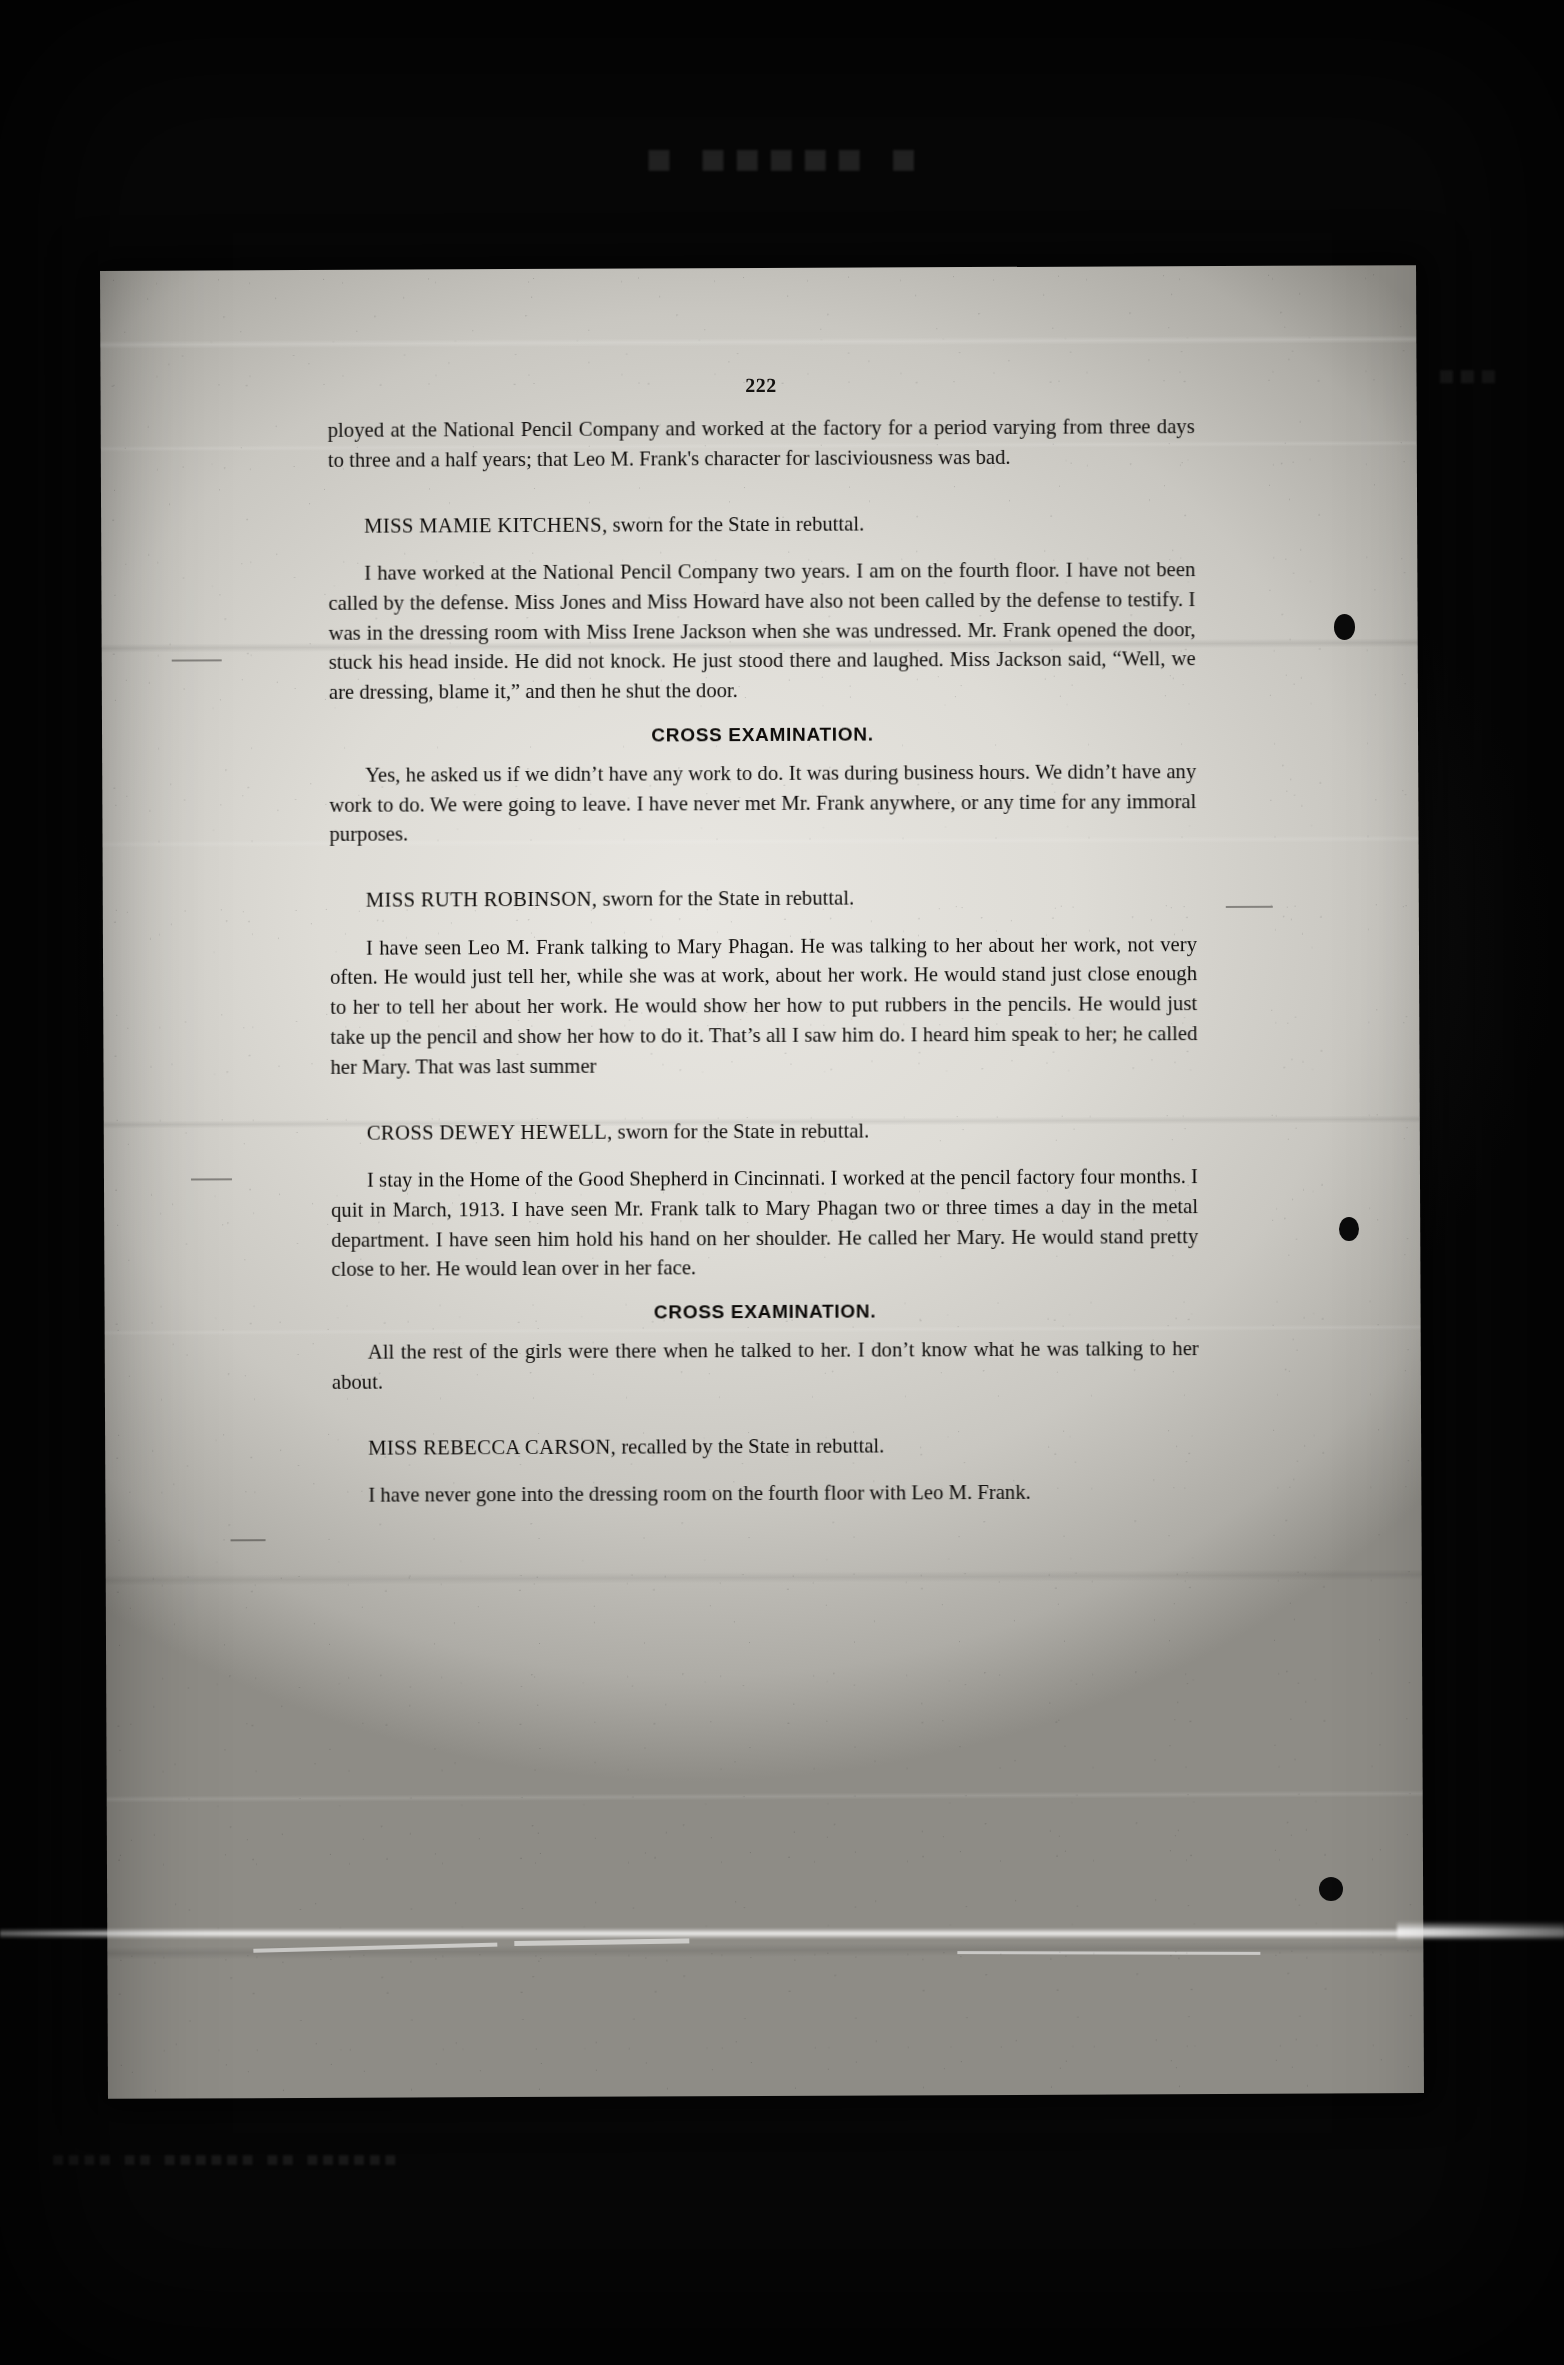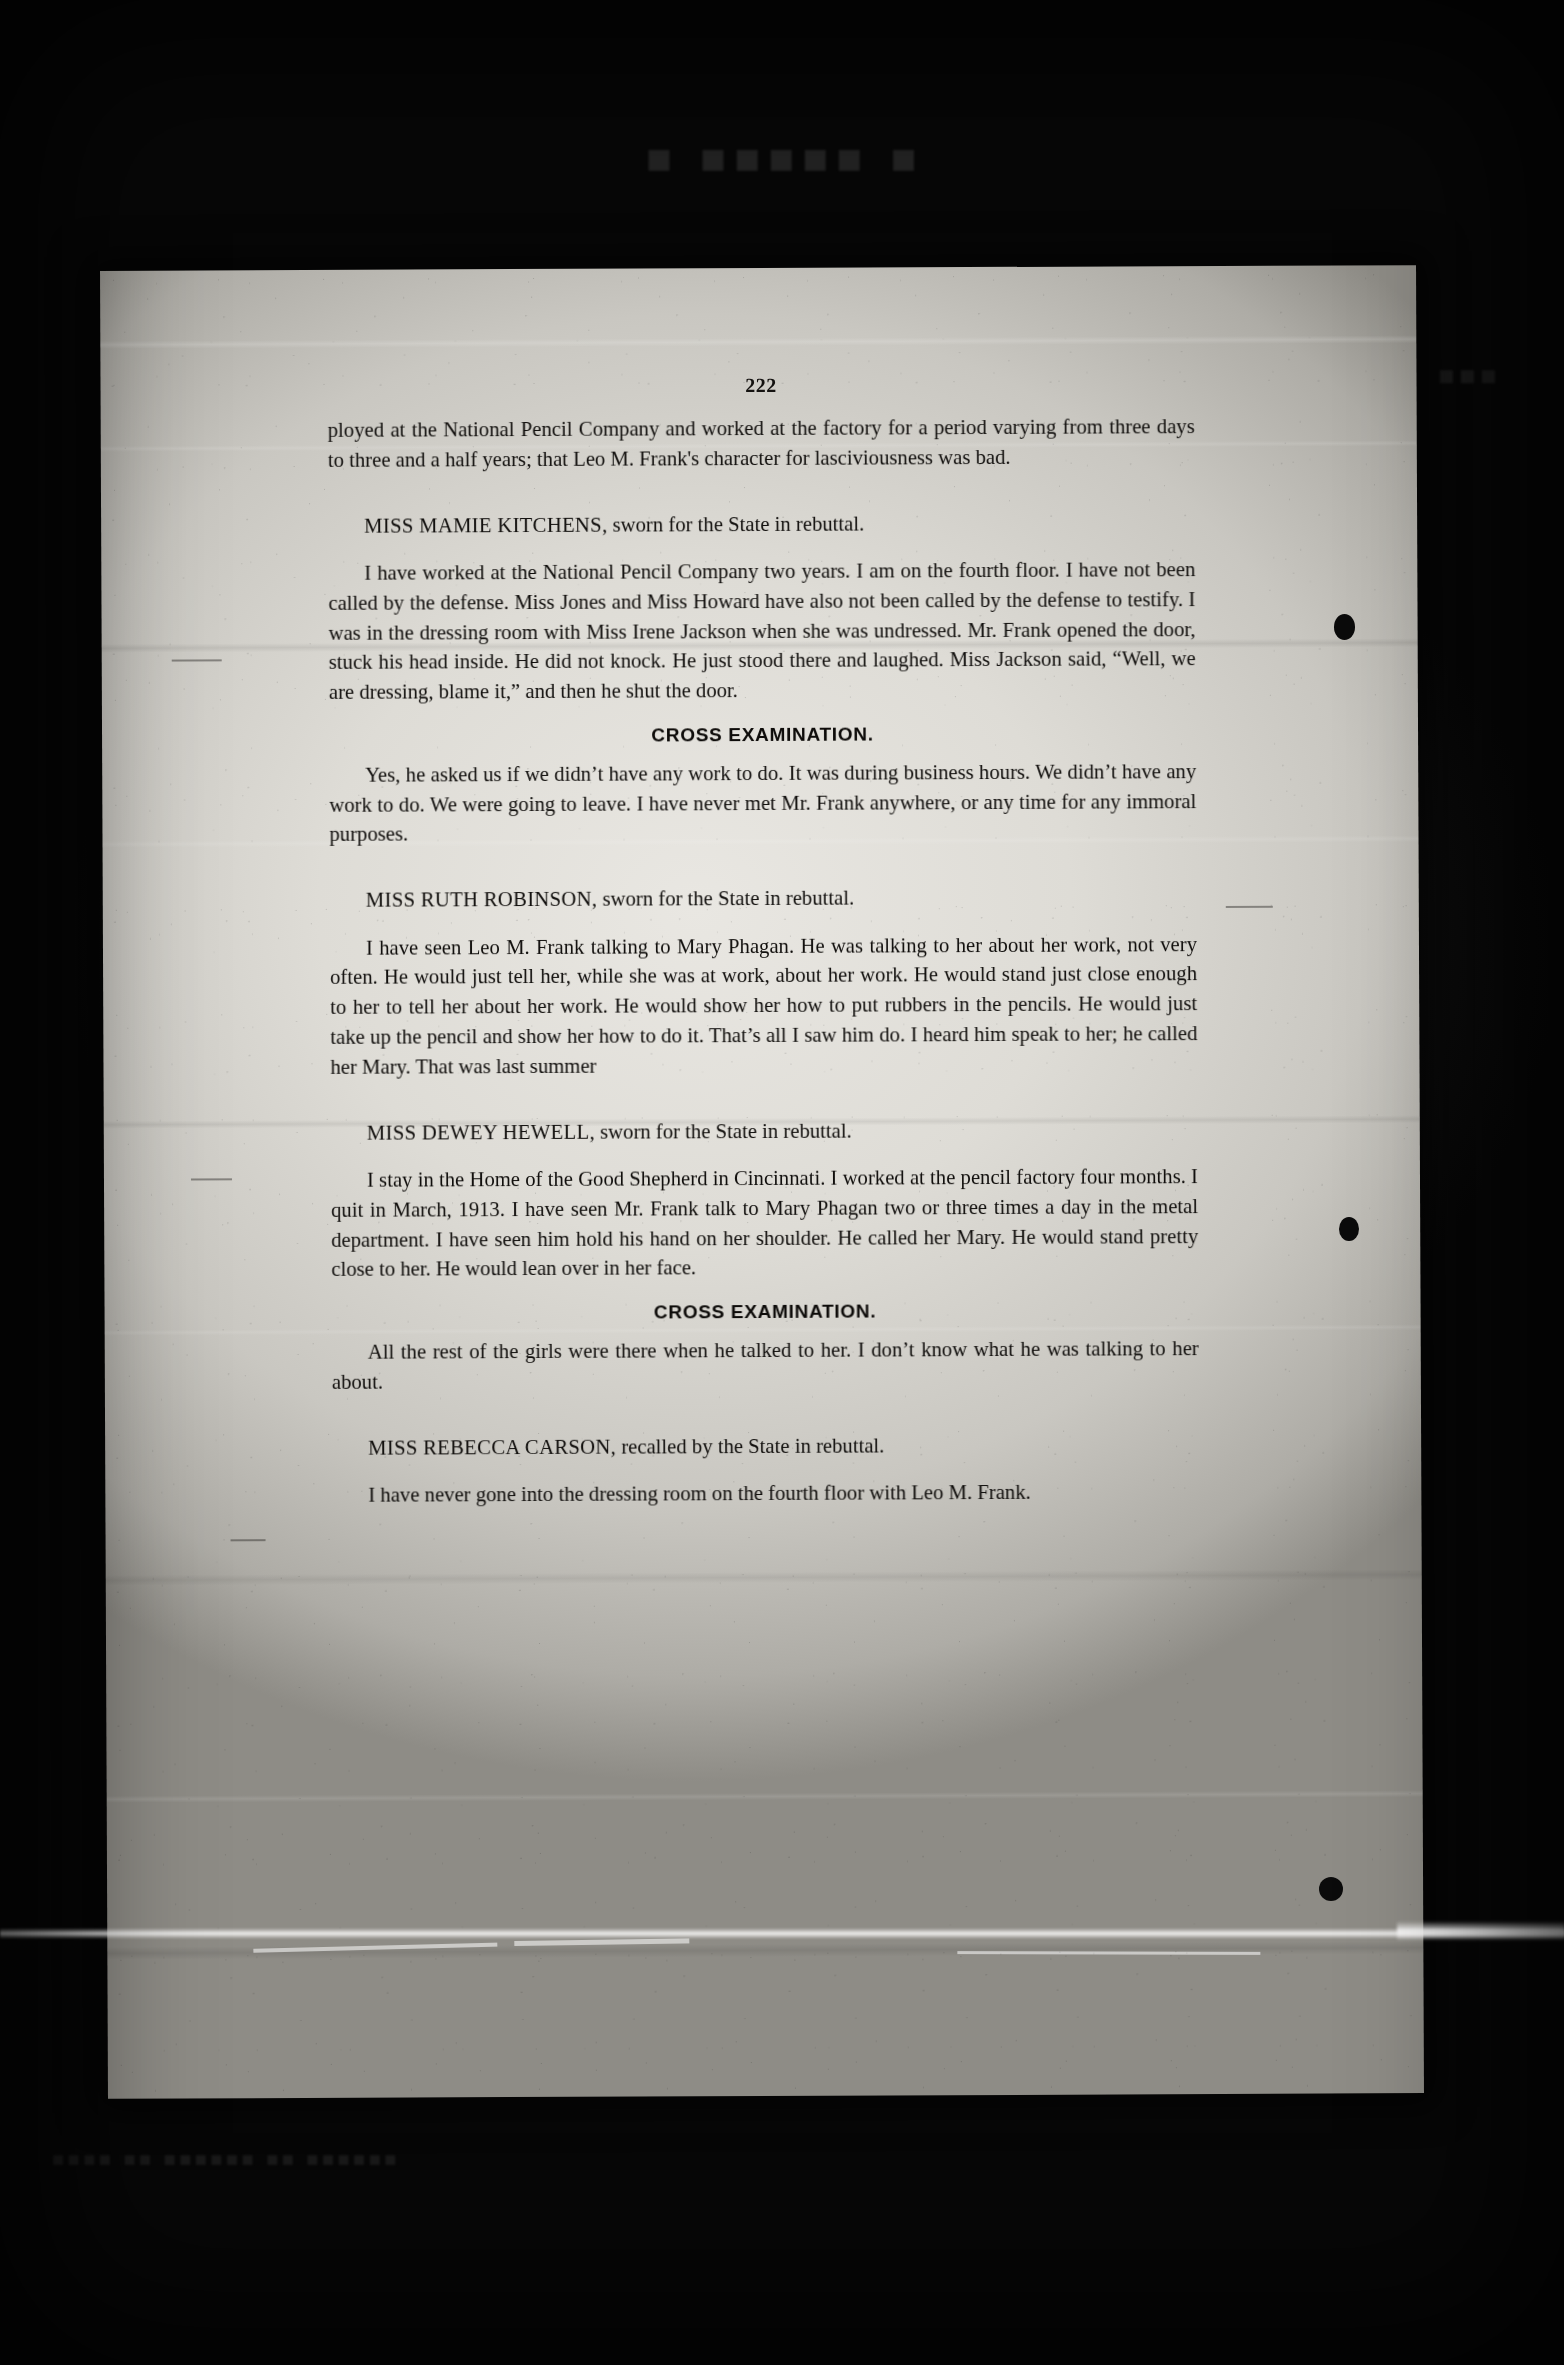--- a/index.html
+++ b/index.html
@@ -240,21 +240,21 @@
 
     <p class="para">Yes, he asked us if we didn’t have any work to do.  It was during business hours.  We didn’t have any work to do.  We were going to leave.  I have never met Mr. Frank anywhere, or any time for any immoral purposes.</p>
 
     <div class="gap-lg"></div>
     <p class="witness-line"><span class="witness-name">MISS RUTH ROBINSON,</span><span> sworn for the State in rebuttal.</span></p>
 
     <div class="gap-sm"></div>
     <p class="para">I have seen Leo M. Frank talking to Mary Phagan.  He was talking to her about her work, not very often.  He would just tell her, while she was at work, about her work.  He would stand just close enough to her to tell her about her work.  He would show her how to put rubbers in the pencils.  He would just take up the pencil and show her how to do it.  That’s all I saw him do.  I heard him speak to her; he called her Mary.  That was last summer</p>
 
     <div class="gap-lg"></div>
-    <p class="witness-line"><span class="witness-name">MISS DEWEY HEWELL,</span><span> sworn for the State in rebuttal.</span></p>
+    <p class="witness-line"><span class="witness-name">CROSS DEWEY HEWELL,</span><span> sworn for the State in rebuttal.</span></p>
 
     <div class="gap-sm"></div>
     <p class="para">I stay in the Home of the Good Shepherd in Cincinnati.  I worked at the pencil factory four months.  I quit in March, 1913.  I have seen Mr. Frank talk to Mary Phagan two or three times a day in the metal department.  I have seen him hold his hand on her shoulder.  He called her Mary.  He would stand pretty close to her.  He would lean over in her face.</p>
 
     <div class="section-head">CROSS EXAMINATION.</div>
 
     <p class="para">All the rest of the girls were there when he talked to her.  I don’t know what he was talking to her about.</p>
 
     <div class="gap-lg"></div>
     <p class="witness-line"><span class="witness-name">MISS REBECCA CARSON,</span><span> recalled by the State in rebuttal.</span></p>

